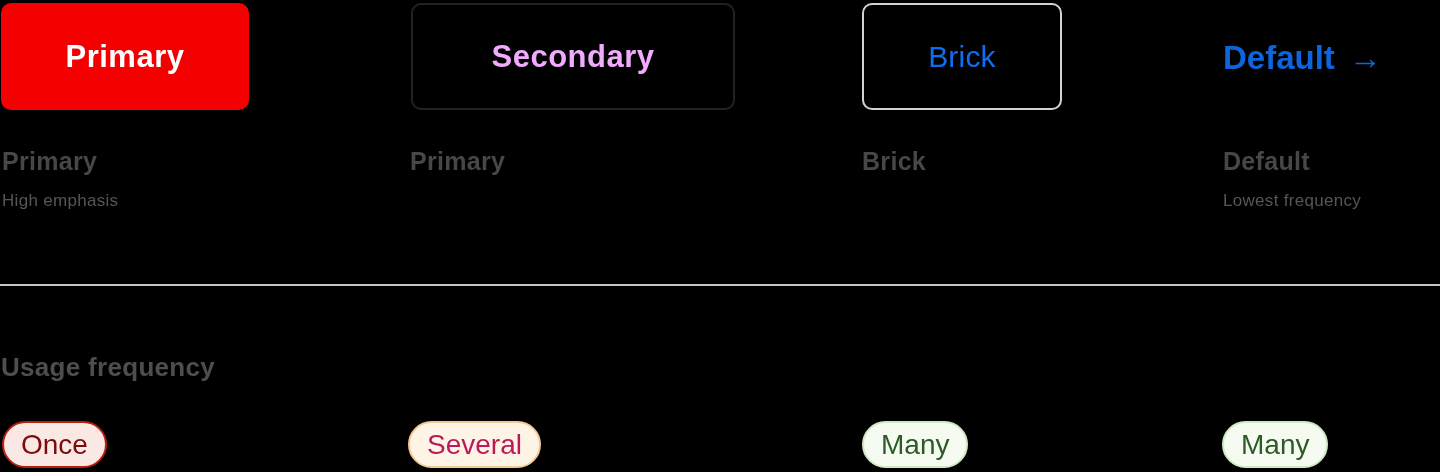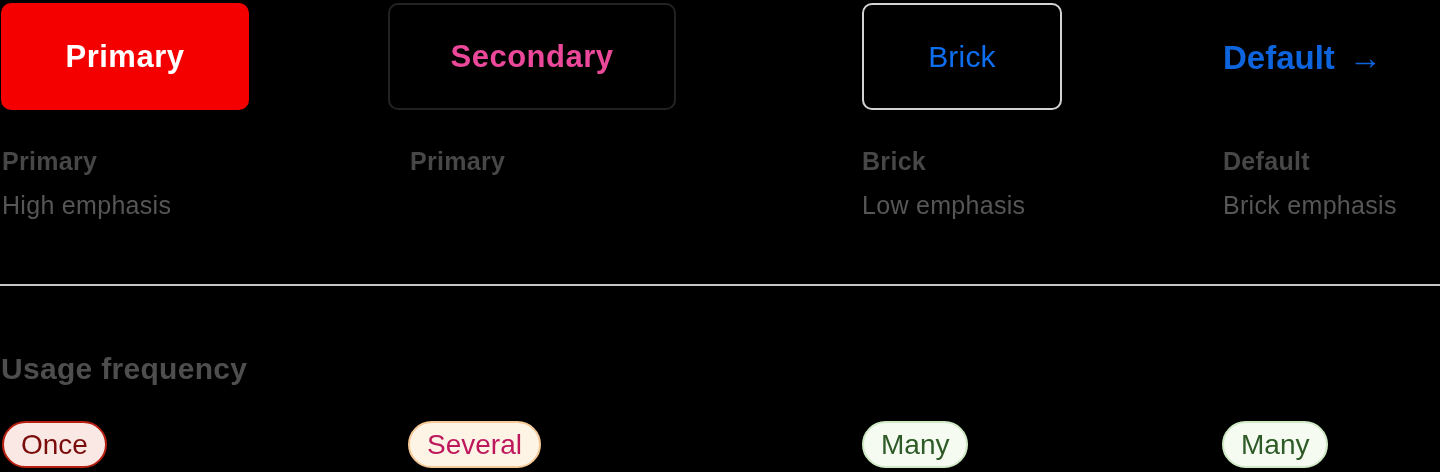--- a/index.html
+++ b/index.html
@@ -29,24 +29,24 @@
     cursor: pointer;
     letter-spacing: 0.5px;
   }
   .btn-primary {
     left: 1px; width: 248px;
     background: #f40000;
     border: none;
     color: #ffffff;
   }
   .btn-secondary {
-    left: 388px; width: 288px;
+    left: 411px; width: 324px;
     background: transparent;
     border: 2px solid #222222;
-    color: #ec4899;
+    color: #f0abfc;
   }
   .btn-brick {
     left: 862px; width: 200px;
     background: transparent;
     border: 2px solid #d3d3d3;
     color: #0d6ef0;
     font-weight: normal;
     font-size: 30px;
     letter-spacing: 0.2px;
   }
@@ -69,21 +69,21 @@
     position: absolute;
     top: 147px;
     font-size: 25px;
     font-weight: bold;
     color: #474747;
     letter-spacing: 0.3px;
   }
   .subtitle {
     position: absolute;
     top: 191px;
-    font-size: 25px;
+    font-size: 17px;
     font-weight: normal;
     color: #565656;
     letter-spacing: 0.3px;
   }
   .c1 { left: 2px; }
   .c2 { left: 410px; }
   .c3 { left: 862px; }
   .c4 { left: 1223px; }
 
   
@@ -91,21 +91,21 @@
     position: absolute;
     left: 0; top: 284px;
     width: 1440px; height: 2px;
     background: #c7c5c3;
   }
 
   
   .usage-heading {
     position: absolute;
     left: 1px; top: 352px;
-    font-size: 30px;
+    font-size: 26px;
     font-weight: bold;
     color: #4e4e4e;
     letter-spacing: 0.3px;
   }
   .tag {
     position: absolute;
     top: 421px;
     height: 47px;
     border-radius: 24px;
     display: inline-flex;
@@ -136,24 +136,23 @@
     <span>Default</span>
     <span class="arrow">→</span>
   </a>
 
   <div class="title c1">Primary</div>
   <div class="subtitle c1">High emphasis</div>
 
   <div class="title c2">Primary</div>
 
   <div class="title c3">Brick</div>
-  <div class="subtitle c3">Low emphasis</div>
 
   <div class="title c4">Default</div>
-  <div class="subtitle c4">Brick emphasis</div>
+  <div class="subtitle c4">Lowest frequency</div>
 
   <div class="divider"></div>
 
   <div class="usage-heading">Usage frequency</div>
 
   <span class="tag tag-once">Once</span>
   <span class="tag tag-several">Several</span>
   <span class="tag tag-many-3">Many</span>
   <span class="tag tag-many-4">Many</span>
 

